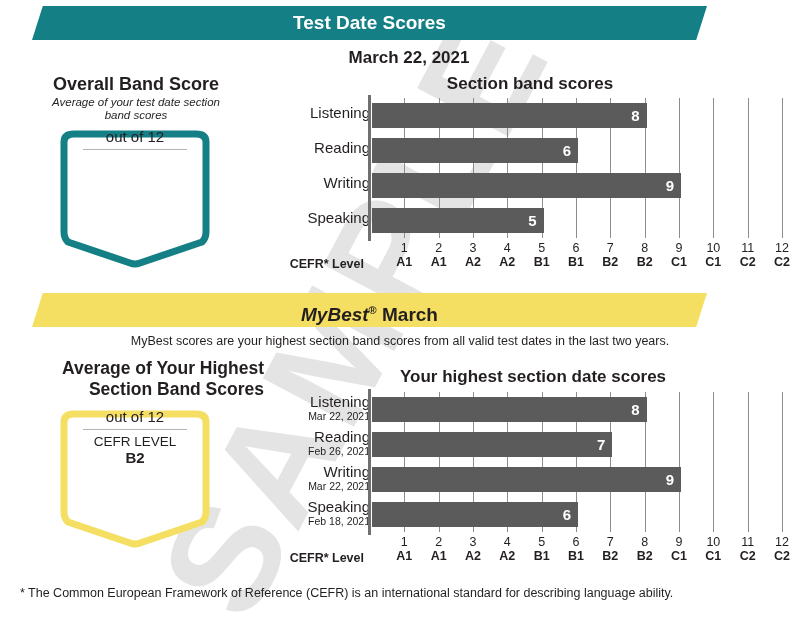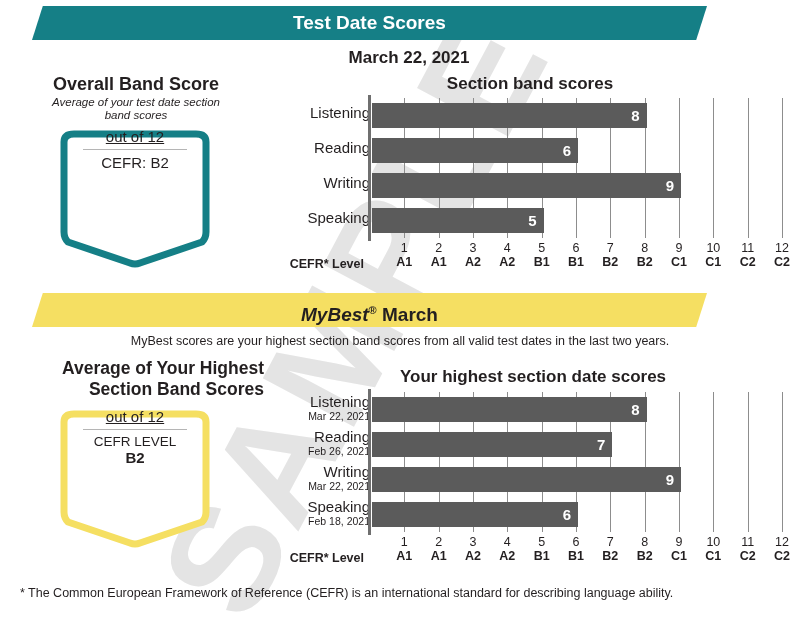--- a/index.html
+++ b/index.html
@@ -132,21 +132,20 @@
   .shield-score {
     font-size: 44px;
     font-weight: bold;
     line-height: 46px;
     padding-top: 24px;
     letter-spacing: -1px;
   }
   .shield-outof {
     font-size: 15px;
     line-height: 17px;
-    text-decoration: underline;
   }
   .shield-rule {
     width: 104px;
     height: 1px;
     background: #b5b5b5;
     margin: 4px auto 4px auto;
   }
   .shield-cefr {
     font-size: 15px;
     line-height: 17px;
@@ -301,21 +300,20 @@
 <div class="overall-title">Overall Band Score</div>
 <div class="overall-sub">Average of your test date section band scores</div>
 
 <div class="shield" id="shield-teal">
   <svg width="154" height="140" viewBox="0 0 154 140">
     <path d="M6 14 Q6 6 16 6 L138 6 Q148 6 148 14 L148 104 Q148 110 144 114 L82 135 Q77 137 72 135 L10 114 Q6 110 6 104 Z" fill="#ffffff" stroke="#157f86" stroke-width="7" stroke-linejoin="round"></path>
   </svg>
   <div class="shield-content">
     <div class="shield-outof">out of 12</div>
     <div class="shield-rule"></div>
-    <div class="shield-cefr">CEFR: B2</div>
   </div>
 </div>
 
 <div class="chart-title" id="chart1-title">Section band scores</div>
 
 <div class="chart" id="chart1">
   <div class="gridlines">
       <div class="gridline" style="left: 34.3333px; background: rgb(141, 141, 141);"></div>
       <div class="gridline" style="left: 68.6667px; background: rgb(141, 141, 141);"></div>
       <div class="gridline" style="left: 103px; background: rgb(141, 141, 141);"></div>

